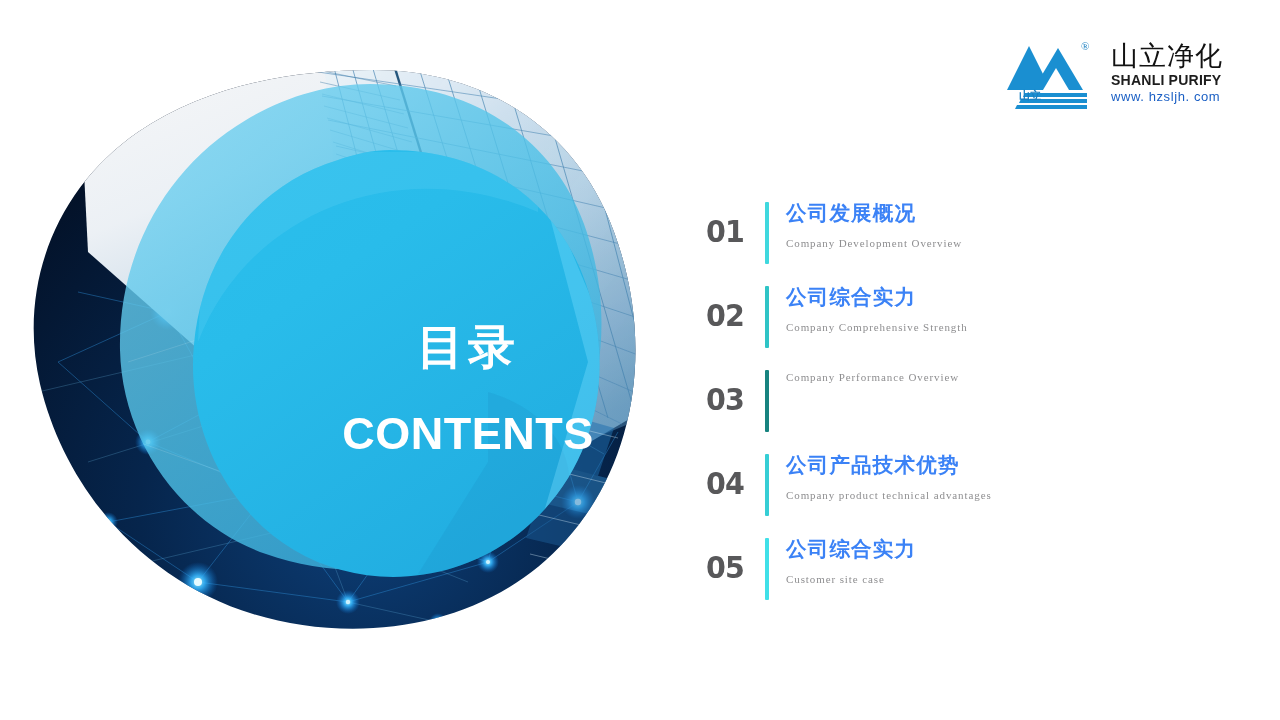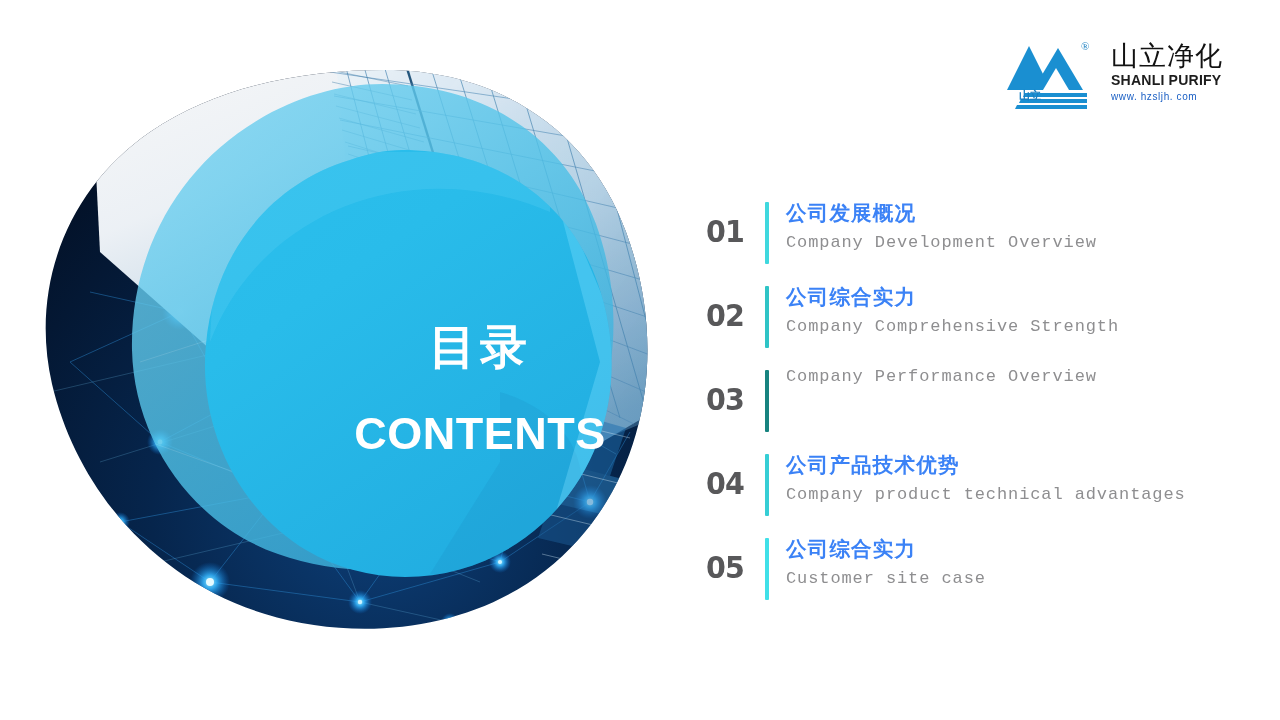--- a/index.html
+++ b/index.html
@@ -76,34 +76,34 @@
     line-height: 16px;
     color: #1d1d1d;
     font-family: "Liberation Sans", sans-serif;
     font-weight: 700;
     letter-spacing: 0.2px;
     white-space: nowrap;
     transform: scaleX(0.97);
     transform-origin: left center;
   }
   .logo-url {
-    font-size: 10px;
+    font-size: 13px;
     line-height: 16px;
     color: #1a5fc4;
     font-family: "Liberation Sans", sans-serif;
     font-weight: 400;
     letter-spacing: 0.6px;
     white-space: nowrap;
     margin-top: 1px;
   }
 
   
   .graphic {
     position: absolute;
-    left: 30px;
+    left: 18px;
     top: 62px;
     width: 630px;
     height: 580px;
   }
   .graphic svg { display: block; }
 
   .blob-text {
     position: absolute;
     left: 300px;
     top: 258px;
@@ -170,23 +170,23 @@
   .toc-cn {
     font-family: Liberation Sans, sans-serif;
     font-weight: 700;
     font-size: 20.5px;
     line-height: 34px;
     color: #3b82f6;
     letter-spacing: 1.2px;
     white-space: nowrap;
   }
   .toc-en {
-    font-family: Liberation Mono, monospace;
+    font-family: Liberation Serif, serif;
     font-weight: 400;
-    font-size: 17px;
+    font-size: 11px;
     line-height: 20px;
     color: #8e8e90;
     letter-spacing: 0.9px;
     white-space: nowrap;
     margin-top: 3px;
   }
 </style>
 </head>
 <body>
 

